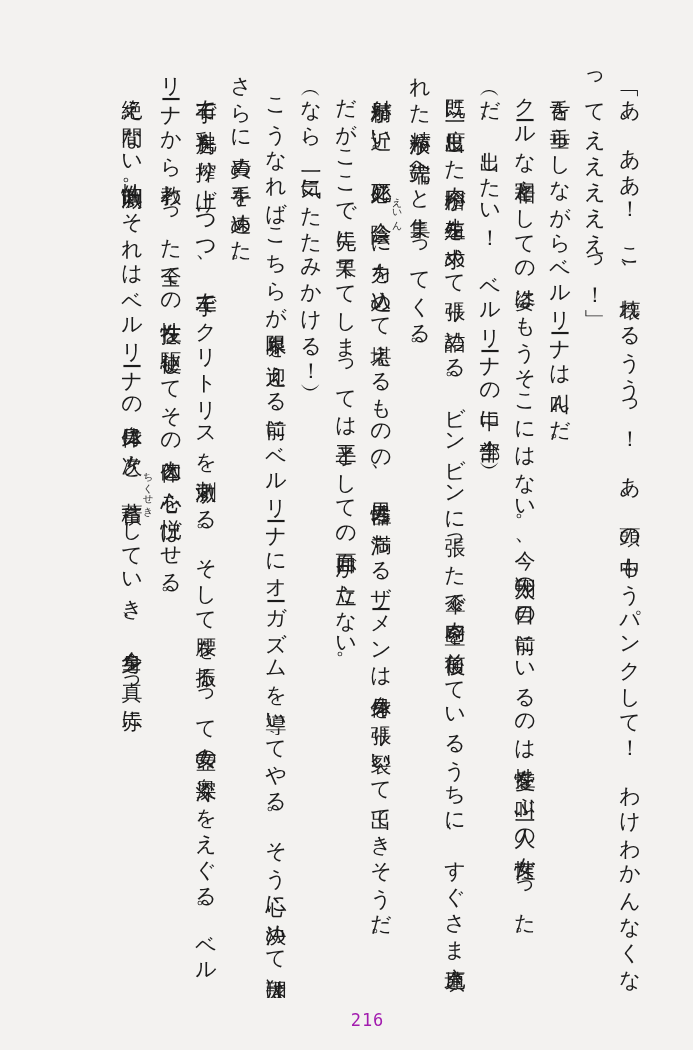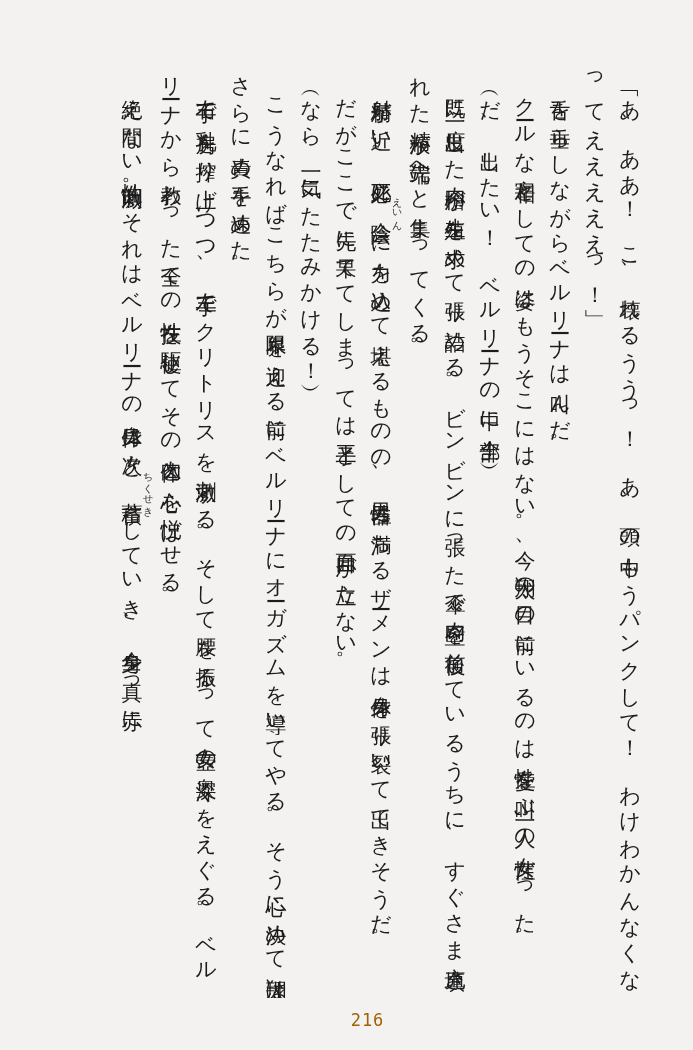--- a/index.html
+++ b/index.html
@@ -66,14 +66,14 @@
       <p>クールな宰相としての姿はもうそこにはない。今、翔太の目の前にいるのは性愛を叫ぶ一人の女性だった。</p>
       <p>（だ、出したい！　ベルリーナの中に全部！）</p>
       <p>既に一度出した肉槍が生殖を求めて張り詰める。ビンビンに張った傘で肉壁を前後しているうちに、すぐさま充填された精液が先端へと集まってくる。</p>
       <p>射精が近い。必死に<ruby>会陰<rt>えいん</rt></ruby>に力を込めて堪えるものの、男性器に満ちるザーメンは身体を張り裂いて出てきそうだ。</p>
       <p>だがここで先に果ててしまっては王子としての面目が立たない。</p>
       <p>（なら、一気にたたみかける！）</p>
       <p>こうなればこちらが限界を迎える前にベルリーナにオーガズムを導いてやる。そう心に決めて翔太はさらに責め手を速めた。</p>
       <p>右手で乳房を搾り上げつつ、左手でクリトリスを刺激する。そして腰を振るって女壺の奥深くをえぐる。ベルリーナから教わった全ての性技を駆使してその肉体と心を悦ばせる。</p>
       <p>絶え間ない性的刺激。それはベルリーナの身体に次々と<ruby>蓄積<rt>ちくせき</rt></ruby>していき、全身を真っ赤に</p>
     </div>
-  <div class="page-number" style="color: #a16207; padding-left: 42px;">216</div>
+  <div class="page-number" style="color: #a21caf; padding-left: 42px;">216</div>
 </div>
 
 </body></html>

